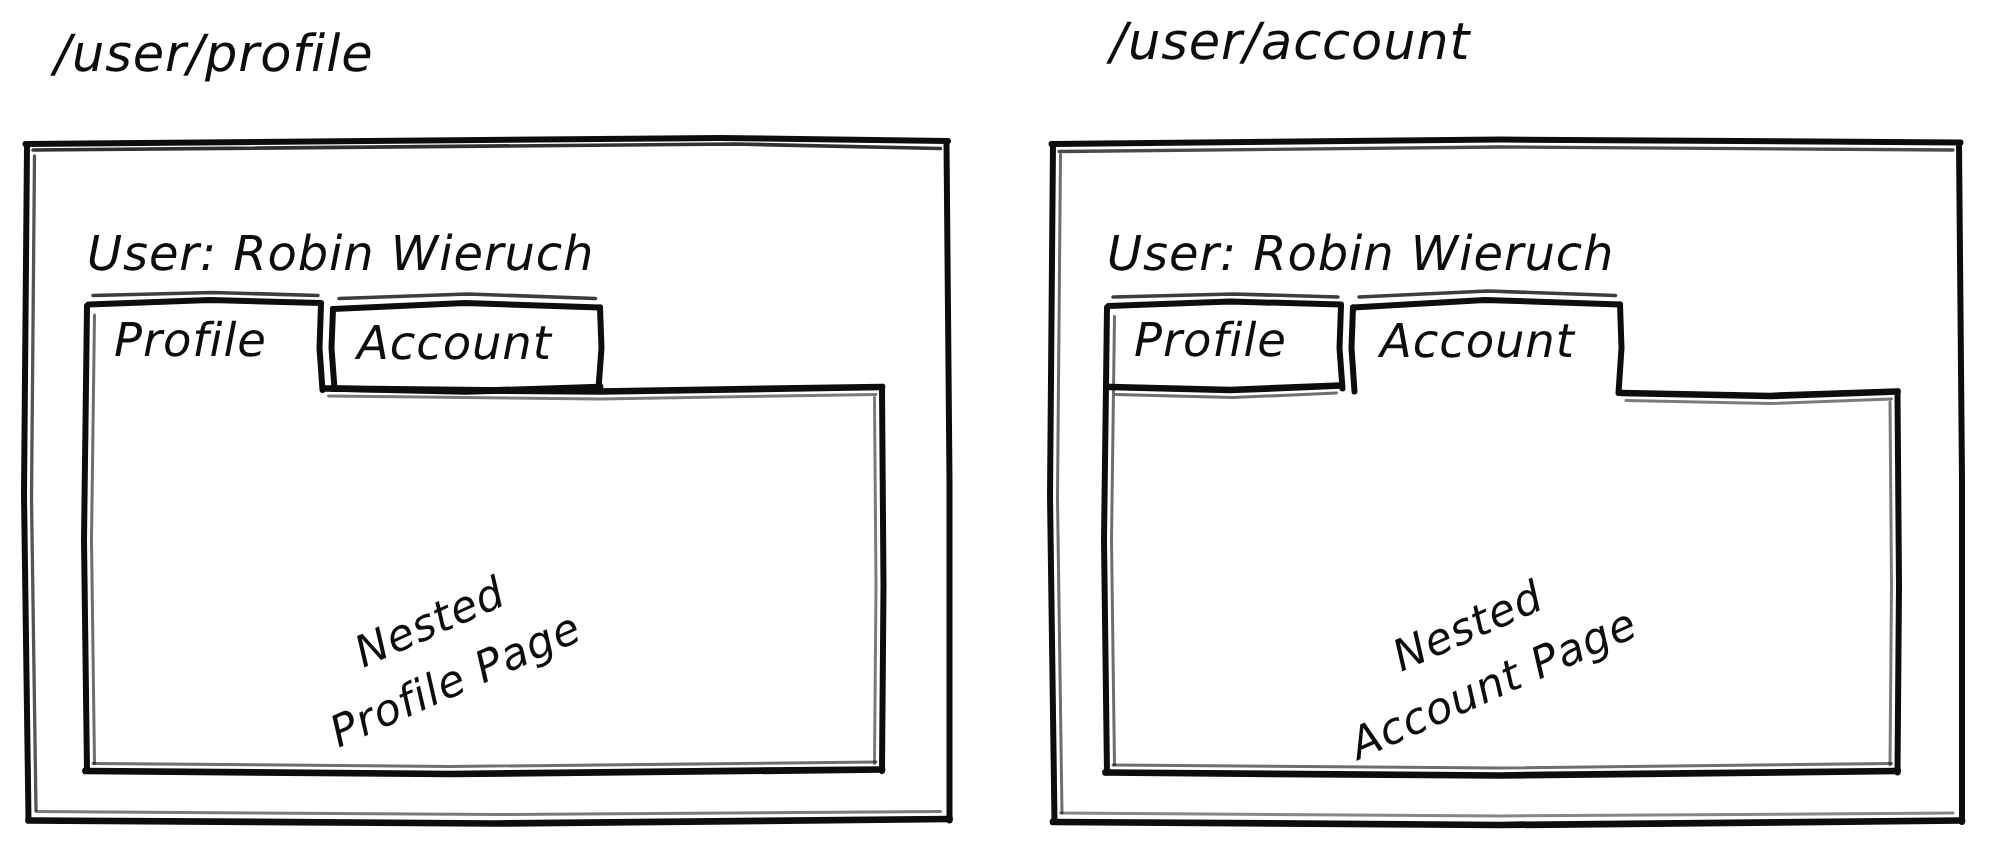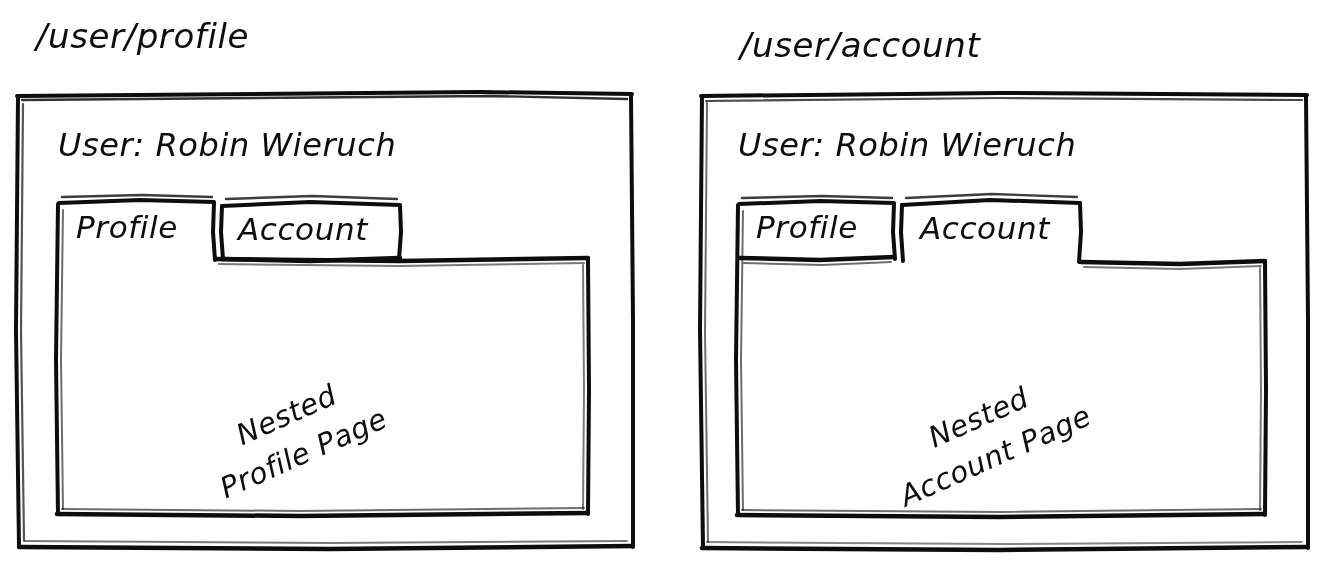--- a/index.html
+++ b/index.html
@@ -40,20 +40,21 @@
     font-style: italic;
     letter-spacing: 0.6px;
     transform-origin: left top;
   }
   .route-label {
     font-size: 34px;
     font-weight: 400;
   }
   .user-label {
     font-size: 32px;
+    margin-top: 24px;
   }
   .tab-label {
     font-size: 31px;
     text-align: center;
   }
   .nested-line {
     font-size: 29px;
   }
   .nested-wrap {
     position: absolute;
@@ -174,21 +175,21 @@
 
   <div class="txt hand tab-label" style="left:76px; top:209px;">Profile</div>
 
   <div class="txt hand tab-label" style="left:238px; top:211px;">Account</div>
 
   <div class="nested-wrap" style="left:196px; top:432px;">
     <span class="txt hand nested-line">Nested</span>
     <span class="txt hand nested-line">Profile Page</span>
   </div>
 
-  <div class="txt hand route-label" style="left:740px; top:25px;">/user/account</div>
+  <div class="txt hand route-label" style="left:740px; top:8px;">/user/account</div>
 
   <div class="txt hand user-label" style="left:738px; top:126px;">User: Robin Wieruch</div>
 
   <div class="txt hand tab-label" style="left:756px; top:209px;">Profile</div>
 
   <div class="txt hand tab-label" style="left:920px; top:210px;">Account</div>
 
   <div class="nested-wrap" style="left:876px; top:440px;">
     <span class="txt hand nested-line">Nested</span>
     <span class="txt hand nested-line">Account Page</span>

